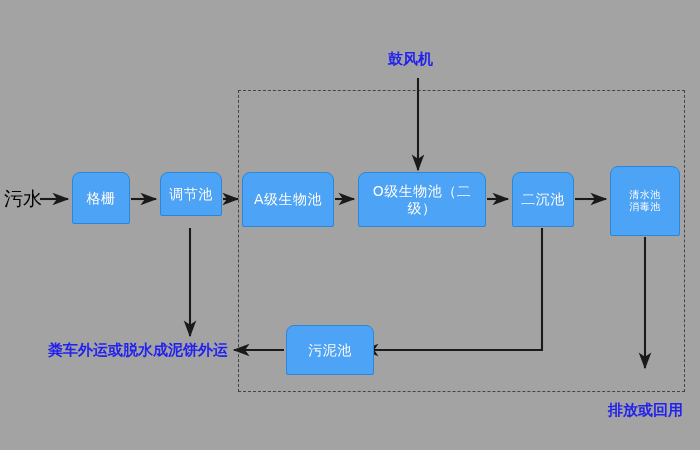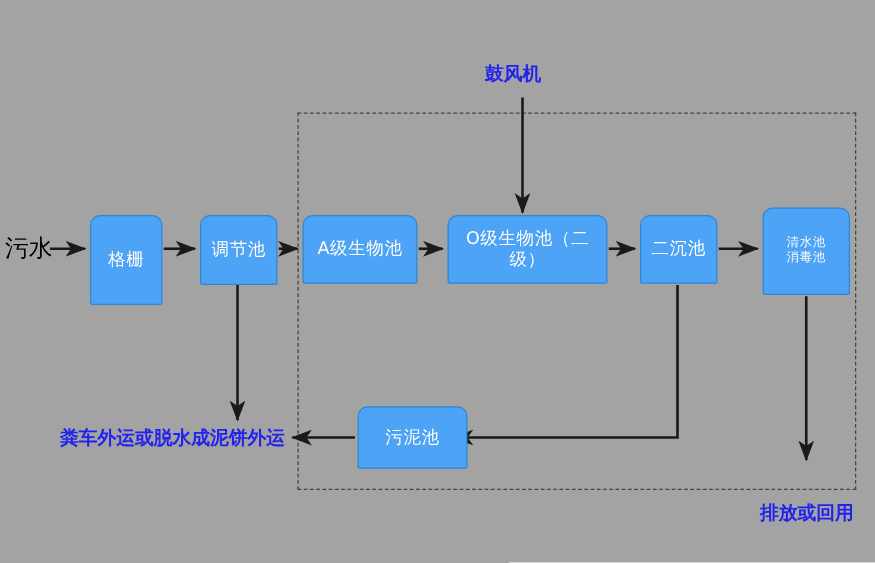--- a/index.html
+++ b/index.html
@@ -115,24 +115,24 @@
   <div class="blue-label" id="lbl-blower" style="left:388px; top:50px;">鼓风机</div>
 
   <div class="plain-label" id="lbl-sewage" style="left:4px; top:186px;">污水</div>
 
   <div class="blue-label" id="lbl-discharge" style="left:608px; top:401px;">排放或回用</div>
 
   <div class="blue-label" id="lbl-sludge-out" style="left:48px; top:341px;">粪车外运或脱水成泥饼外运</div>
 
 
   <div id="node-host">
-      <div class="node" style="left: 72px; top: 172px; width: 58px; height: 72px;">
+      <div class="node" style="left: 72px; top: 172px; width: 58px; height: 52px;">
         <span>格栅</span>
       </div>
-      <div class="node" style="left: 160px; top: 172px; width: 62px; height: 56px;">
+      <div class="node" style="left: 160px; top: 172px; width: 62px; height: 44px;">
         <span>调节池</span>
       </div>
       <div class="node" style="left: 242px; top: 172px; width: 92px; height: 55px;">
         <span>A级生物池</span>
       </div>
       <div class="node" style="left: 358px; top: 172px; width: 128px; height: 55px;">
         <span>O级生物池（二级）</span>
       </div>
       <div class="node" style="left: 512px; top: 172px; width: 62px; height: 55px;">
         <span>二沉池</span>

